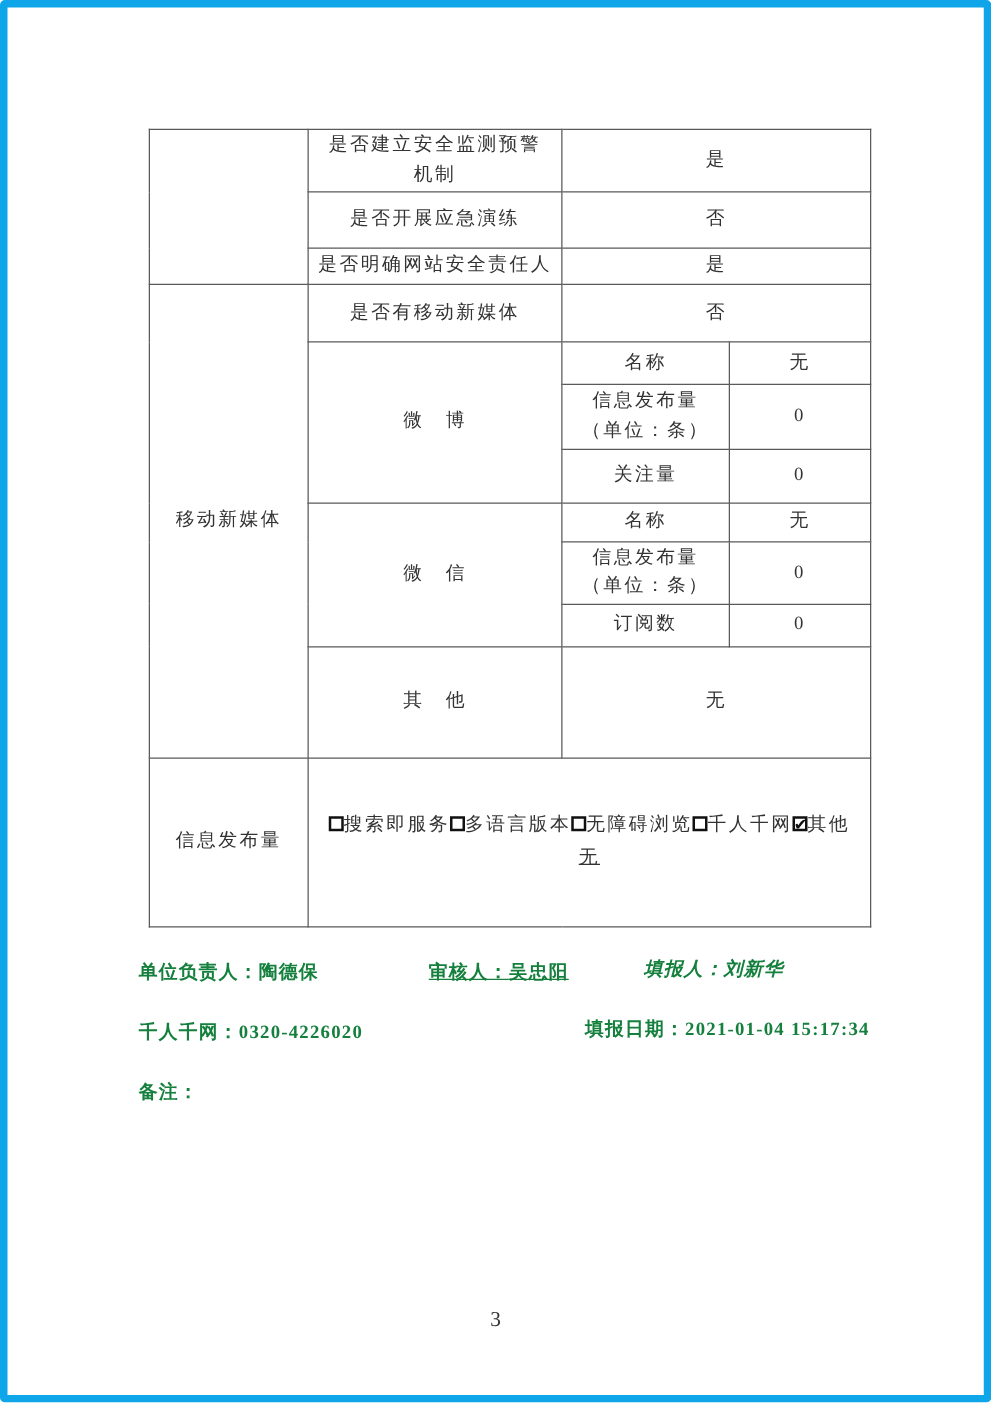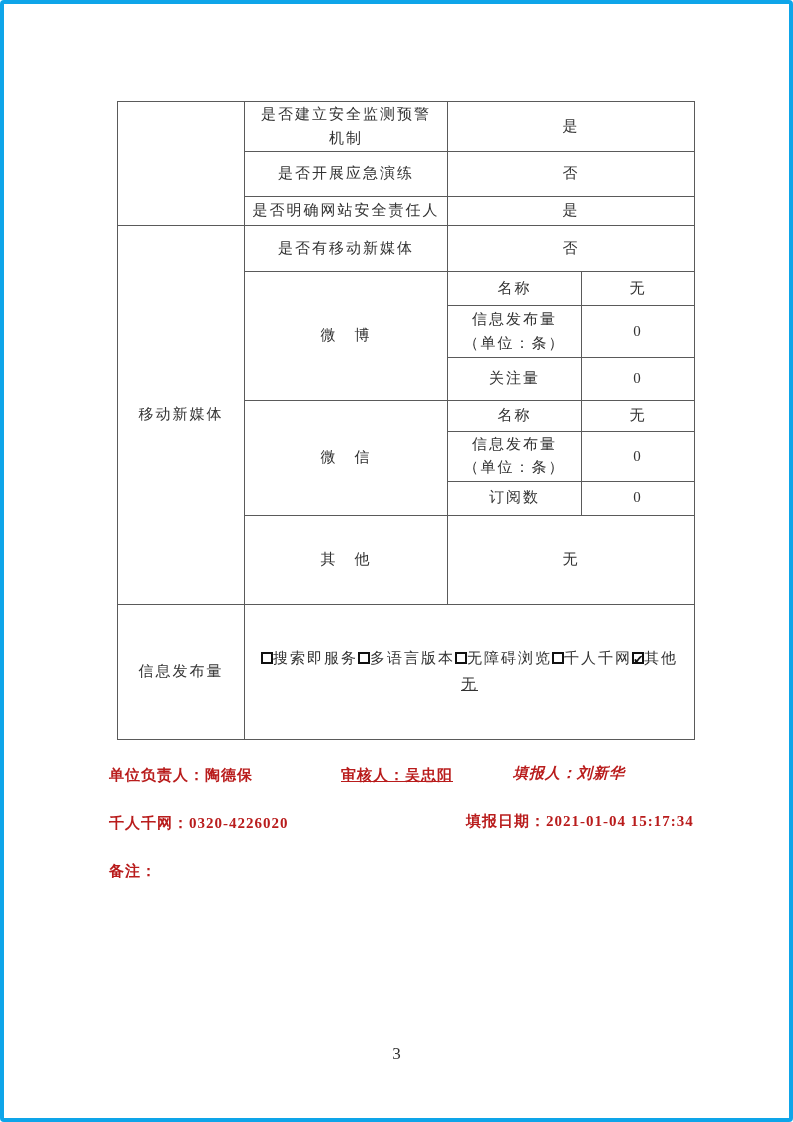--- a/index.html
+++ b/index.html
@@ -6,21 +6,21 @@
   html, body { background: #ffffff; }
   body {
     font-family: "Liberation Serif", "DejaVu Serif", serif;
     color: #2b2b2b;
   }
   .page {
     position: relative;
     width: 793px;
     height: 1122px;
     background: #ffffff;
-    border: 4px solid #0ea5e9;
+    border: 6px solid #0ea5e9;
     border-radius: 4px;
     overflow: hidden;
   }
 
   
   table.report {
     position: absolute;
     left: 113px;
     top: 97px;
     width: 577px;
@@ -71,21 +71,21 @@
     margin-top: 2px;
   }
   .other-line .u { text-decoration: underline; }
 
   
   .f-item {
     position: absolute;
     font-size: 15px;
     font-weight: bold;
     letter-spacing: 1px;
-    color: #b91c1c;
+    color: #15803d;
     white-space: nowrap;
   }
   .page-number {
     position: absolute;
     top: 1040px;
     left: 0;
     width: 100%;
     text-align: center;
     font-size: 17px;
     color: #333333;

